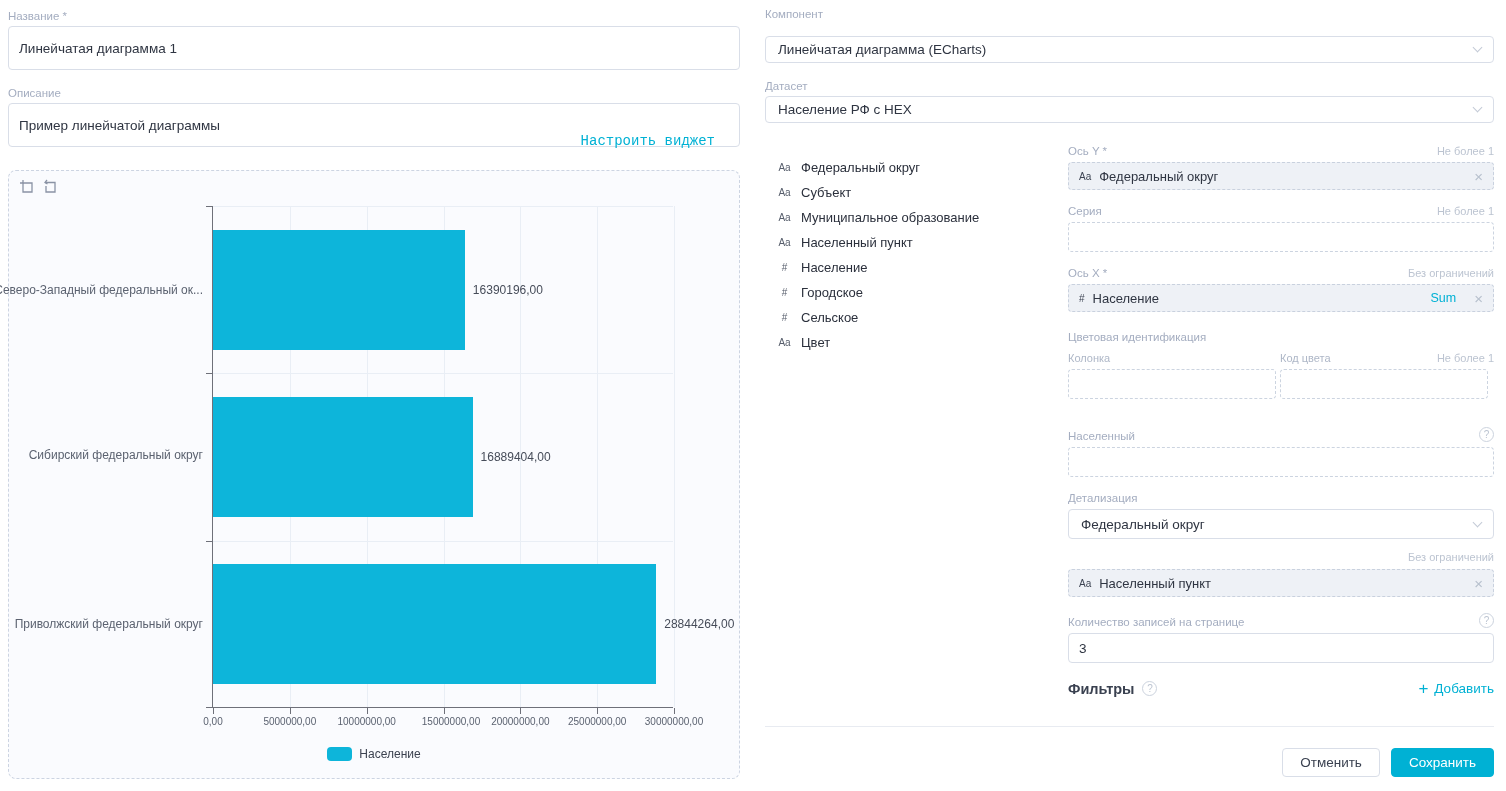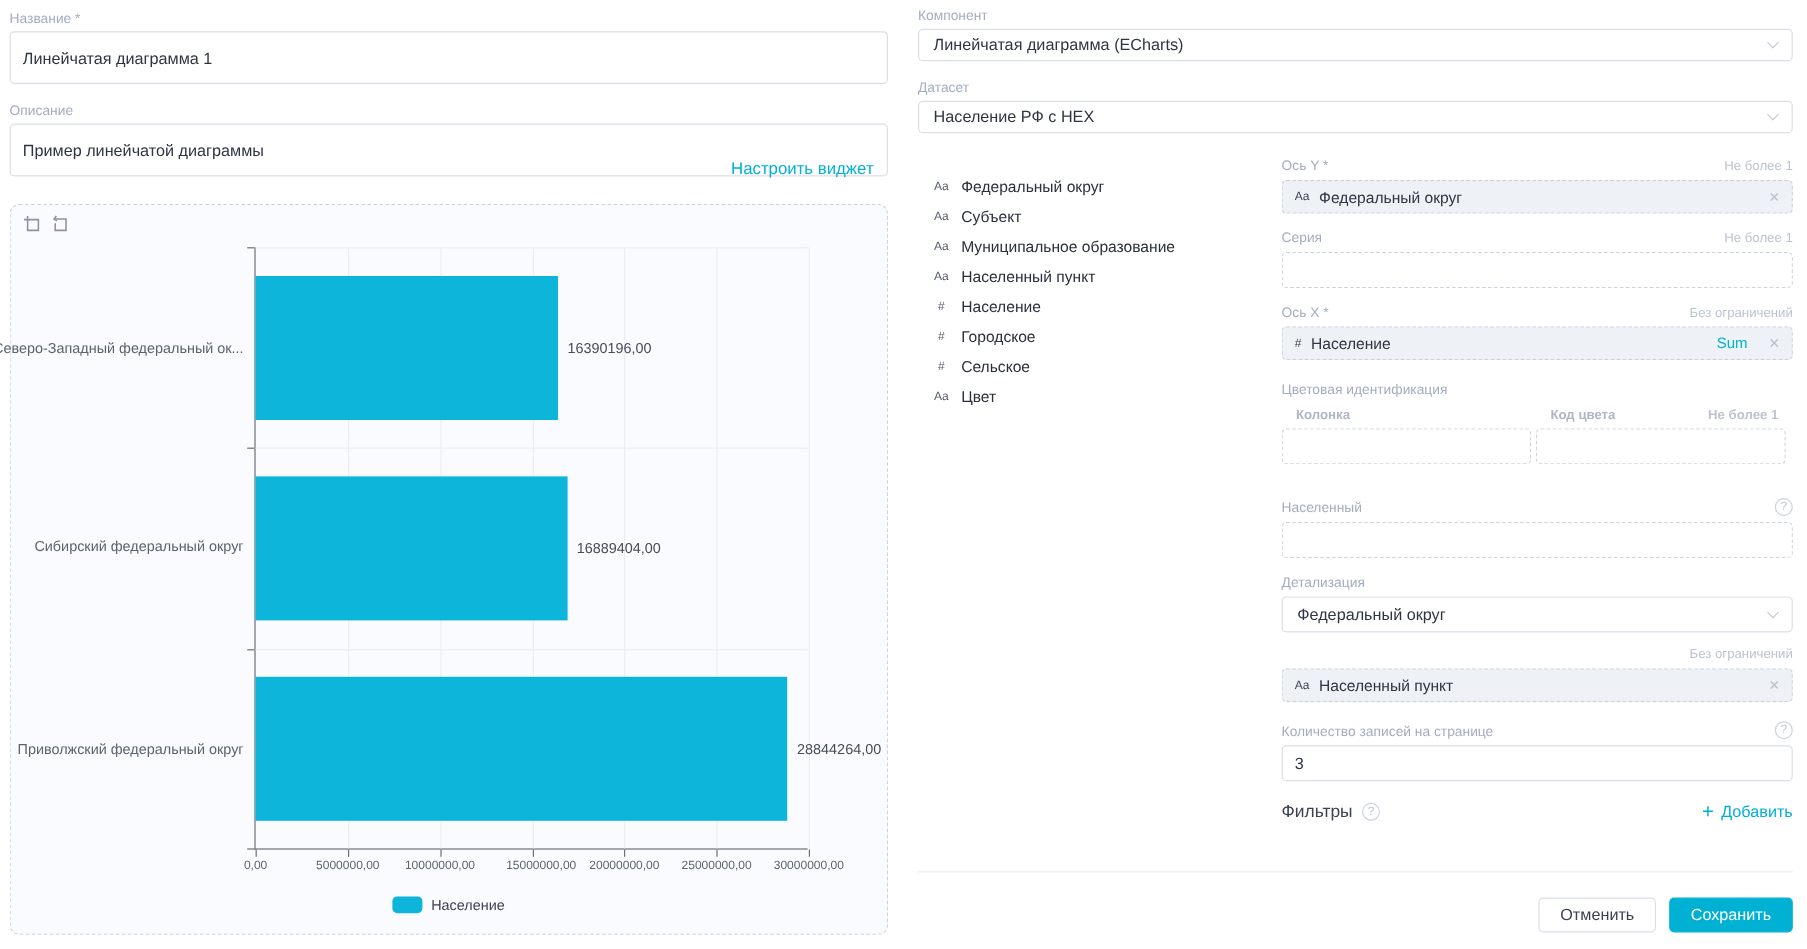--- a/index.html
+++ b/index.html
@@ -27,21 +27,21 @@
   .chip-close { margin-left:auto; color:#b7c0cd; font-size:15px; line-height:1; cursor:pointer; }
   .agg { margin-left:auto; color:var(--accent); font-size:12.5px; }
   .agg + .chip-close { margin-left:10px; }
   .qicon { width:15px; height:15px; border:1px solid #ccd3de; border-radius:50%; color:#bcc4d1;
     font-size:10px; display:inline-flex; align-items:center; justify-content:center; cursor:pointer; flex:none; }
 
   
   .left-col { position:absolute; left:8px; top:10px; width:732px; height:775px; }
   .fgroup { margin-bottom:17px; }
   .fgroup .lbl { display:block; margin-bottom:4px; }
-  .configure-row { position:absolute; top:122px; right:12px; }
+  .configure-row { position:absolute; top:122px; right:25px;font-family:Liberation Mono, monospace; }
   .link { color:var(--accent); font-size:14px; font-weight:500; text-decoration:none; cursor:pointer; }
 
   .chart-panel { position:absolute; top:160px; left:0; width:732px; height:609px;
     border:1px dashed #ccd4e2; border-radius:8px; background:#fafbfe; }
   .toolbox { position:absolute; top:8px; left:10px; display:flex; gap:8px; }
   .toolbox svg { display:block; cursor:pointer; }
 
   .plot { position:absolute; left:203px; top:35px; width:461px; height:502px;
     border-left:1px solid #6e7079; border-bottom:1px solid #6e7079; }
   .gl-v { position:absolute; top:0; bottom:0; width:1px; background:#e9eef5; }
@@ -61,29 +61,29 @@
 
   
   .right-col { position:absolute; left:765px; top:8px; width:729px; height:783px; }
   .config-area { display:flex; margin-top:22px; }
   .fields-list { width:303px; padding-left:12px; padding-top:10px; }
   .field-item { display:flex; align-items:center; gap:9px; height:25px; cursor:grab; }
   .ftype { font-size:10px; color:#565d6b; width:15px; text-align:center; flex:none; }
   .fname { font-size:13px; color:#2b303c; white-space:nowrap; }
   .config-col { flex:1; }
   .cfg-row { margin-bottom:15px; }
-  .sub-row { display:flex; align-items:flex-start; margin:7px 12px 5px;font-weight:bold; }
+  .sub-row { display:flex; align-items:flex-start; margin:7px 0 5px; }
   .sub-row .sub-lbl { font-size:11px; color:#aeb7c7; }
   .sub-row .sub-lbl:first-child { width:212px; }
   .sub-row .hint { margin-left:auto; }
   .pair-row { display:flex; gap:4px; }
   .pair-row .slot { width:208px; }
   .limit-row { display:flex; justify-content:flex-end; margin:12px 0 6px; }
   .filters-row { display:flex; align-items:center; margin-top:17px; }
-  .filters-title { font-size:14.5px; font-weight:normal; color:#3a4150; margin-right:8px; }
+  .filters-title { font-size:14.5px; font-weight:bold; color:#3a4150; margin-right:8px; }
   .add-btn { margin-left:auto; display:flex; align-items:center; gap:6px; color:var(--accent);
     font-size:13.5px; font-weight:500; cursor:pointer; }
   .plus { font-size:17px; font-weight:400; line-height:1; }
 
   .divider { position:absolute; left:0; right:0; top:718px; height:1px; background:#e8ebf1; }
   .footer-buttons { position:absolute; top:740px; right:0; display:flex; gap:11px; }
   .btn { height:29px; padding:0 17px; border-radius:4px; font-size:13.5px; cursor:pointer;
     font-family:"Liberation Sans", sans-serif; background:#fff; border:1px solid #d9dee8; color:#3a4150; }
   .btn.primary { background:var(--accent); border-color:var(--accent); color:#fff; }
 </style>
@@ -161,21 +161,21 @@
       <div class="legend">
         <span class="legend-swatch"></span>
         <span class="legend-label">Население</span>
       </div>
     </div>
   </div>
 
   <div class="right-col">
     <div class="fgroup">
       <span class="lbl">Компонент</span>
-      <div class="select" style="margin-top:4px;">
+      <div class="select" style="margin-top:16px;">
         <span>Линейчатая диаграмма (ECharts)</span>
         <span class="chev"></span>
       </div>
     </div>
     <div class="fgroup" style="margin-bottom:0;">
       <span class="lbl">Датасет</span>
       <div class="select" style="margin-top:4px;">
         <span>Население РФ с HEX</span>
         <span class="chev"></span>
       </div>

